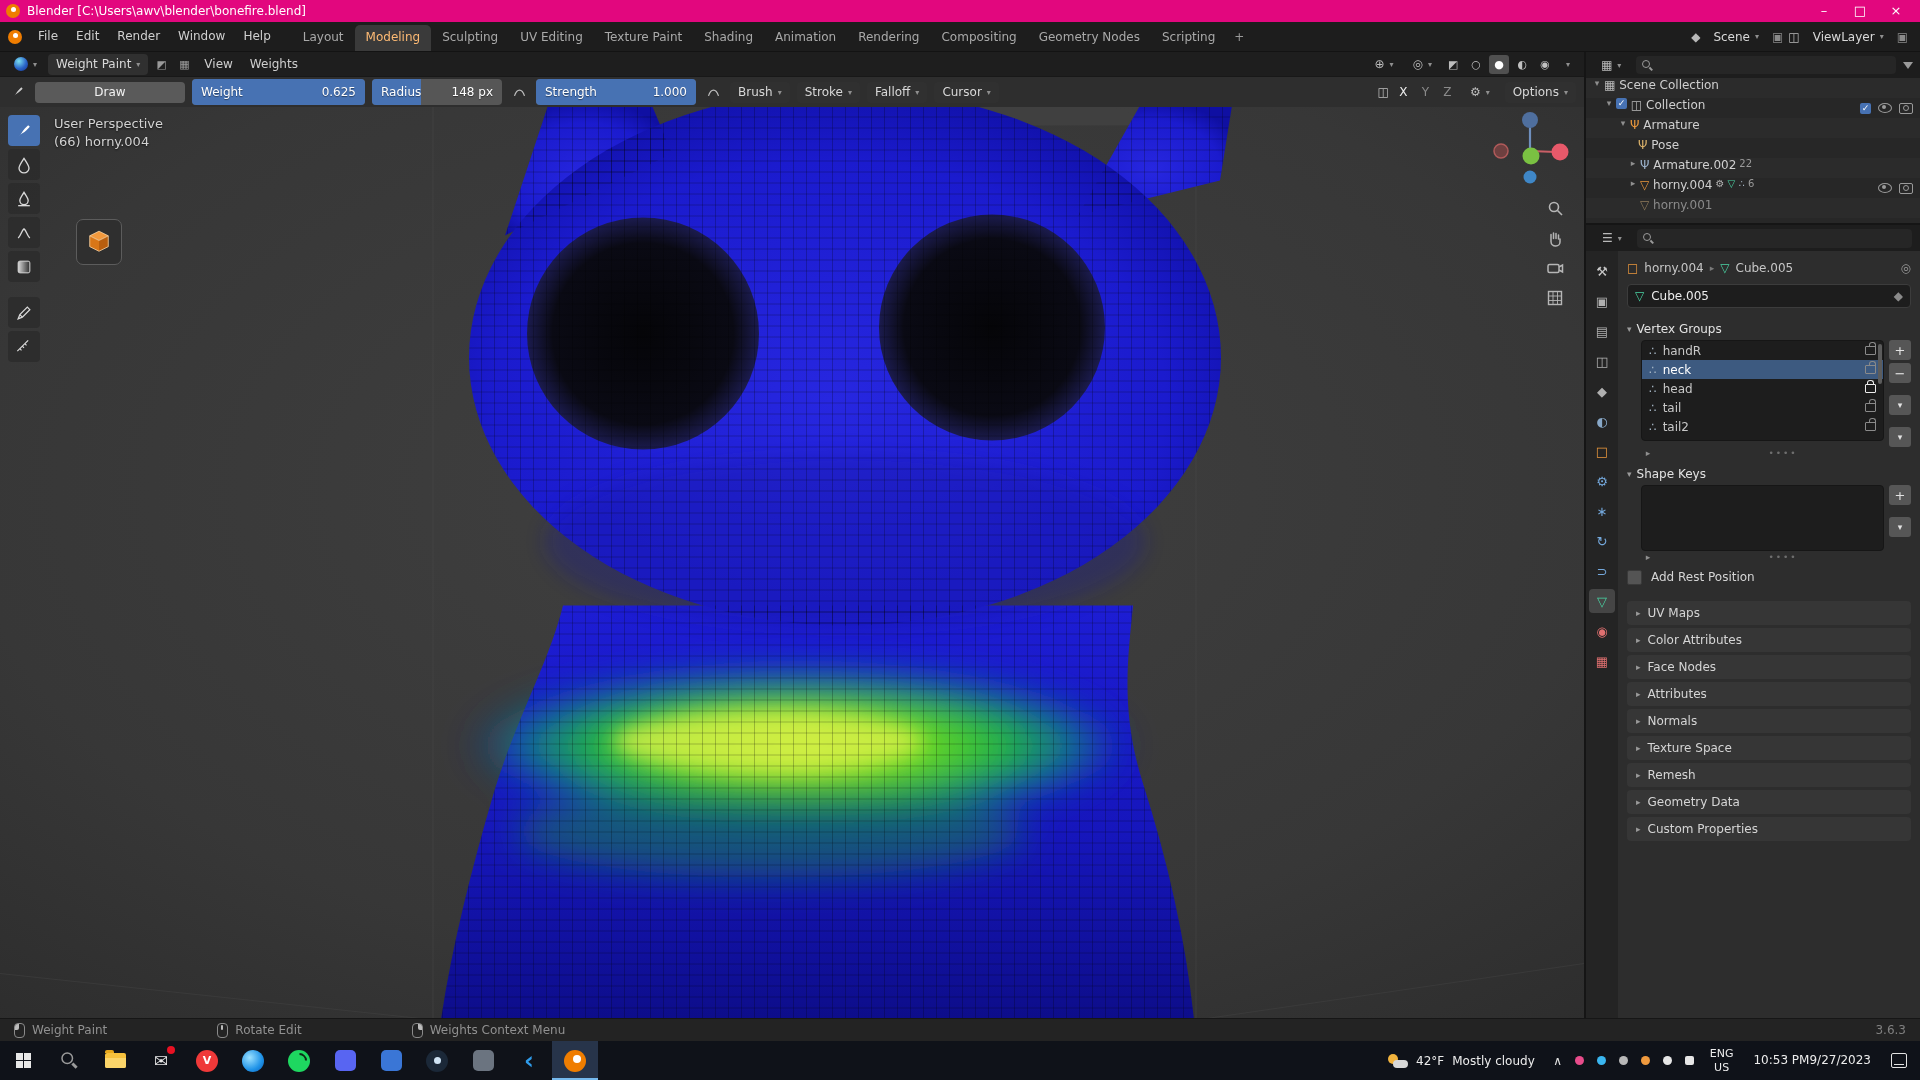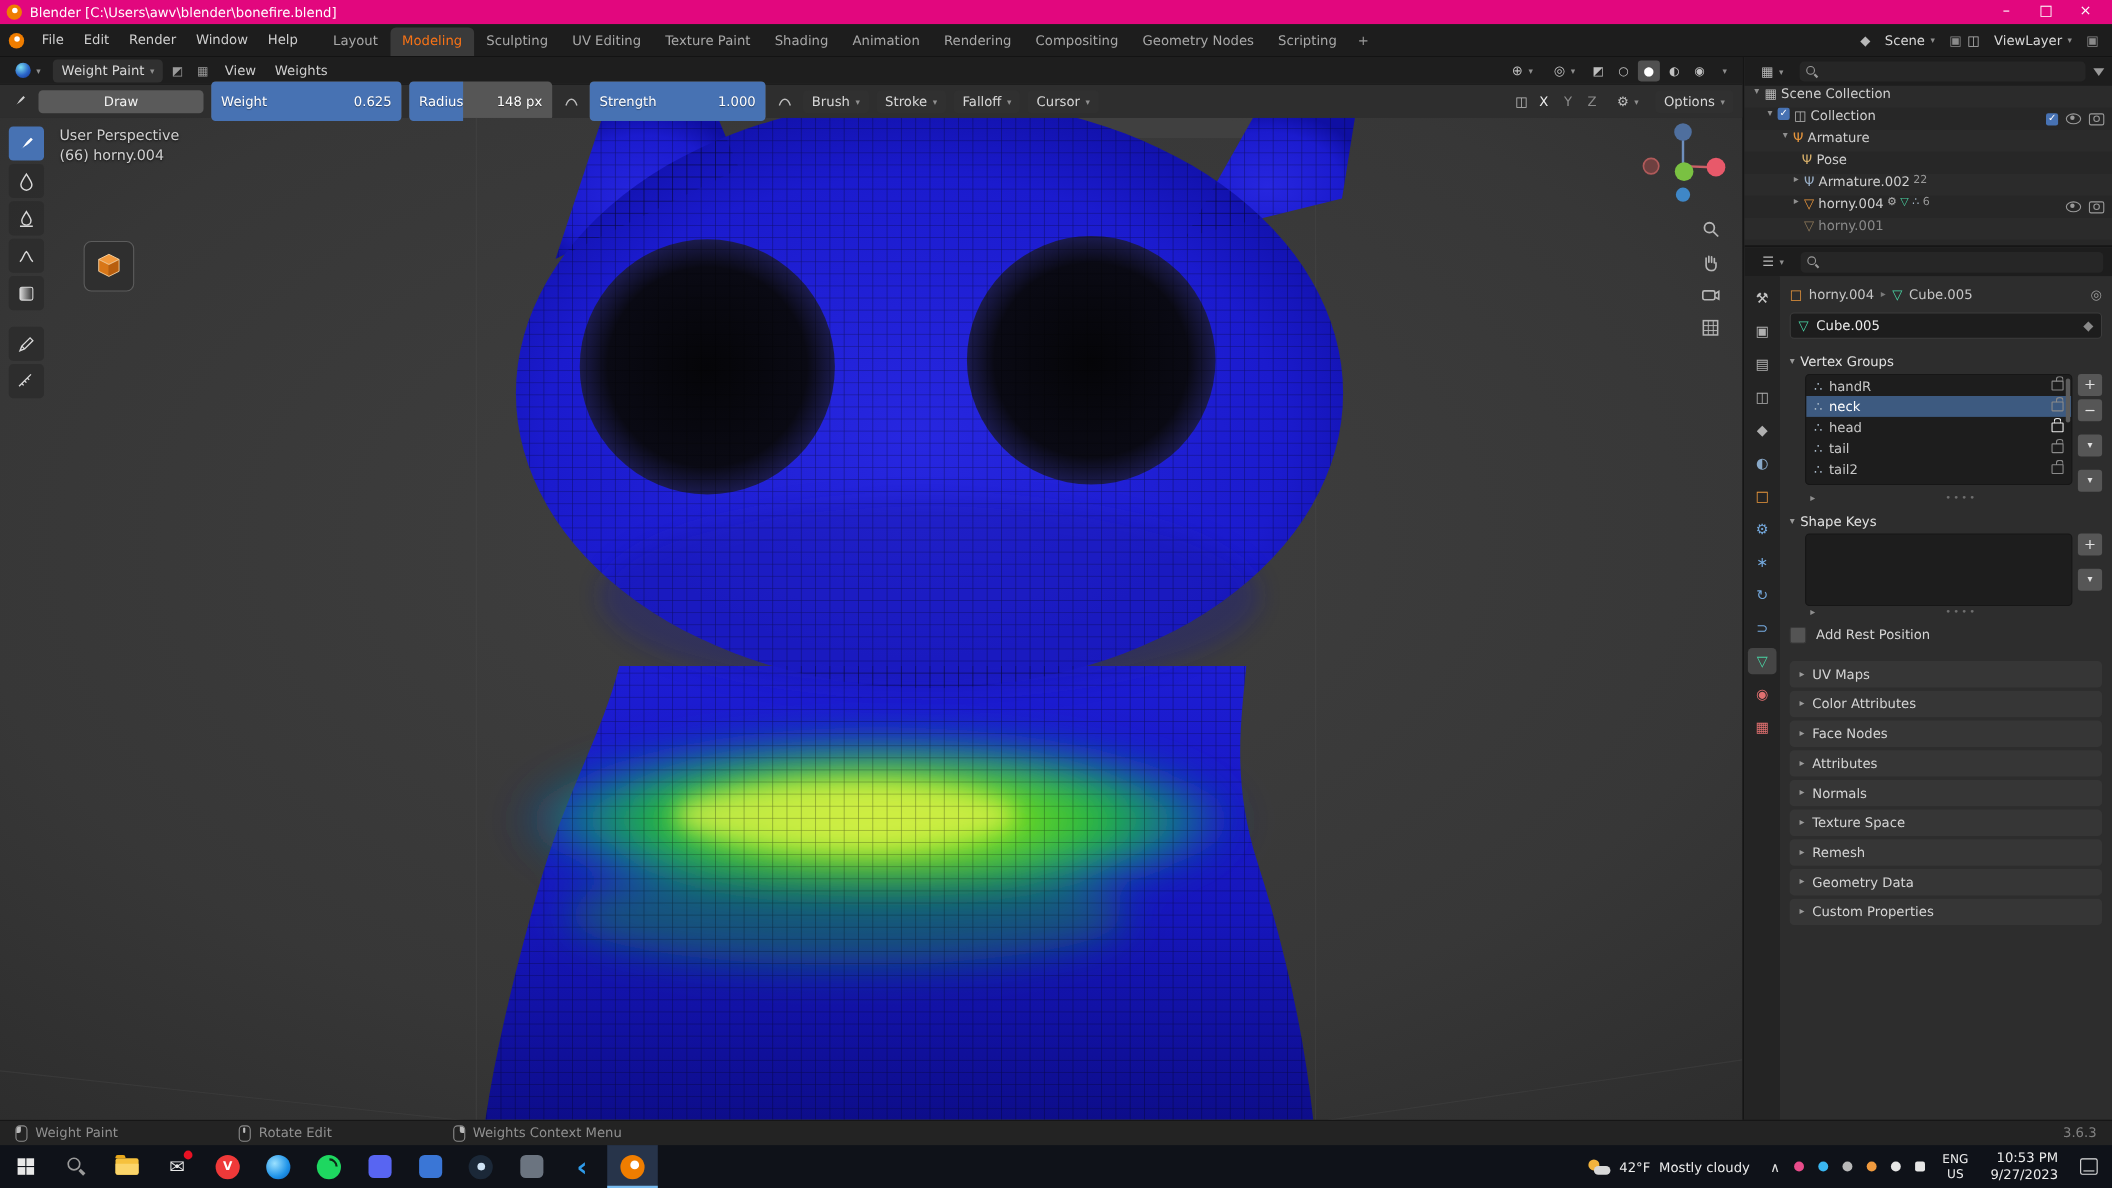--- a/index.html
+++ b/index.html
@@ -13,41 +13,41 @@
   .blogo::after{content:"";position:absolute;width:5px;height:5px;background:#fff;border-radius:50%;top:3px;left:5px}
   .title-text{color:#fff;font-size:12px}
   .win-controls{margin-left:auto;display:flex}
   .wc{width:36px;text-align:center;color:#fff;font-size:13px;line-height:22px}
 
   
   .topbar{height:29px;background:#1d1d1d;display:flex;align-items:center;padding:0 8px;flex:none;border-bottom:1px solid #131313}
   .menu{padding:0 9px;line-height:29px;color:#cfcfcf}
   .ws-tabs{display:flex;margin-left:12px;height:100%;align-items:flex-end}
   .ws{padding:5px 11px 7px;color:#a9a9a9;border-radius:5px 5px 0 0;font-size:12px}
-  .ws.active{background:#3a3a3a;color:#f97316}
+  .ws.active{background:#3a3a3a;color:#fdba74}
   .ws.add{color:#9a9a9a;padding:5px 8px 7px}
   .topbar-right{margin-left:auto;display:flex;align-items:center;gap:5px;padding-right:4px}
   .dd{height:21px;display:flex;align-items:center;gap:5px;padding:0 8px;background:#303030;border-radius:4px;color:#d8d8d8}
   .dd::after{content:"▾";font-size:8px;color:#8f8f8f}
   .flat{background:transparent}
 
   
   .content{flex:1;display:flex;min-height:0}
   .vp-ed{flex:1;display:flex;flex-direction:column;min-width:0;border-right:2px solid #151515}
   .vp-hdr{height:24px;background:#1e1e1e;display:flex;align-items:center;padding:0 6px;gap:3px;flex:none}
   .hmenu{padding:0 7px;color:#cfcfcf;line-height:24px}
   .mode-ic{width:14px;height:14px;border-radius:50%;background:radial-gradient(circle at 35% 30%,#7adff0,#2a64c8 55%,#12308a)}
   .mask-btn{width:20px;height:19px;display:flex;align-items:center;justify-content:center;color:#9a9a9a;border-radius:3px;font-size:11px}
   .vh-right{margin-left:auto;display:flex;align-items:center;gap:3px}
   .shade{width:20px;height:19px;display:flex;align-items:center;justify-content:center;border-radius:3px;color:#c2c2c2;font-size:11px}
   .shade.active{background:#505050;color:#fff}
 
   .toolbar{height:30px;background:#2e2e2e;display:flex;align-items:center;padding:0 8px;gap:7px;flex:none;border-top:1px solid #181818}
   .btn{height:21px;background:#5a5a5a;border-radius:4px;color:#f2f2f2;display:flex;align-items:center;justify-content:center}
-  .slider{position:relative;height:36px;border-radius:4px;background:#565656;overflow:hidden;display:flex;align-items:center;justify-content:space-between;padding:0 9px;color:#fff}
+  .slider{position:relative;height:26px;border-radius:4px;background:#565656;overflow:hidden;display:flex;align-items:center;justify-content:space-between;padding:0 9px;color:#fff}
   .slider .fill{position:absolute;left:0;top:0;bottom:0;background:#4772b3}
   .slider span{position:relative;z-index:1;text-shadow:0 1px 1px rgba(0,0,0,.45)}
   .mini{width:20px;height:20px;display:flex;align-items:center;justify-content:center;color:#bdbdbd}
   .axis{width:15px;text-align:center;color:#8a8a8a}
   .axis.on{color:#ededed}
   .spacer{flex:1}
 
   .canvas{flex:1;position:relative;overflow:hidden}
   .canvas svg.model{position:absolute;inset:0;width:100%;height:100%}
   .vp-info{position:absolute;left:54px;top:8px;color:#d2d2d2;font-size:13px;line-height:1.4;text-shadow:0 1px 2px rgba(0,0,0,.7)}
@@ -130,21 +130,21 @@
   .blender-ic{width:22px;height:22px;border-radius:50%;background:#ef7d00;position:relative}
   .blender-ic::after{content:"";position:absolute;width:8px;height:8px;background:#fff;border-radius:50%;top:5px;left:9px}
   .tb-right{margin-left:auto;display:flex;align-items:center;padding-right:4px}
   .tb-weather{display:flex;align-items:center;gap:8px;color:#ececec;padding:0 12px}
   .wicon{width:20px;height:14px;position:relative}
   .wicon::before{content:"";position:absolute;width:10px;height:10px;border-radius:50%;background:#f2b33d;left:0;top:0}
   .wicon::after{content:"";position:absolute;width:15px;height:8px;border-radius:5px;background:#d8d8d8;right:0;bottom:0}
   .tray-i{width:22px;display:flex;align-items:center;justify-content:center;color:#e2e2e2;font-size:12px}
   .dot{width:9px;height:9px;border-radius:50%}
   .lang{display:flex;flex-direction:column;align-items:center;justify-content:center;font-size:11px;color:#ececec;line-height:1.25;padding:0 9px}
-  .clock{display:flex;flex-direction:column;align-items:flex-end;justify-content:center;color:#ececec;line-height:1.3;padding:0 11px}
+  .clock{display:flex;flex-direction:row;align-items:flex-end;justify-content:center;color:#ececec;line-height:1.3;padding:0 11px}
   .action-ic{width:14px;height:13px;border:1.5px solid #e2e2e2;border-radius:2px;position:relative}
   .action-ic::after{content:"";position:absolute;left:2px;right:2px;bottom:2px;height:1.5px;background:#e2e2e2}
 
   
   .ic{font-style:normal;display:inline-block;text-align:center;flex:none}
   .ic-col::before{content:"▦";color:#b8b8b8}
   .ic-colbox::before{content:"◫";color:#b8b8b8}
   .ic-arm::before{content:"Ψ";color:#e8963c}
   .ic-armd::before{content:"Ψ";color:#9ab0c8}
   .ic-pose::before{content:"Ψ";color:#d8b06a}

